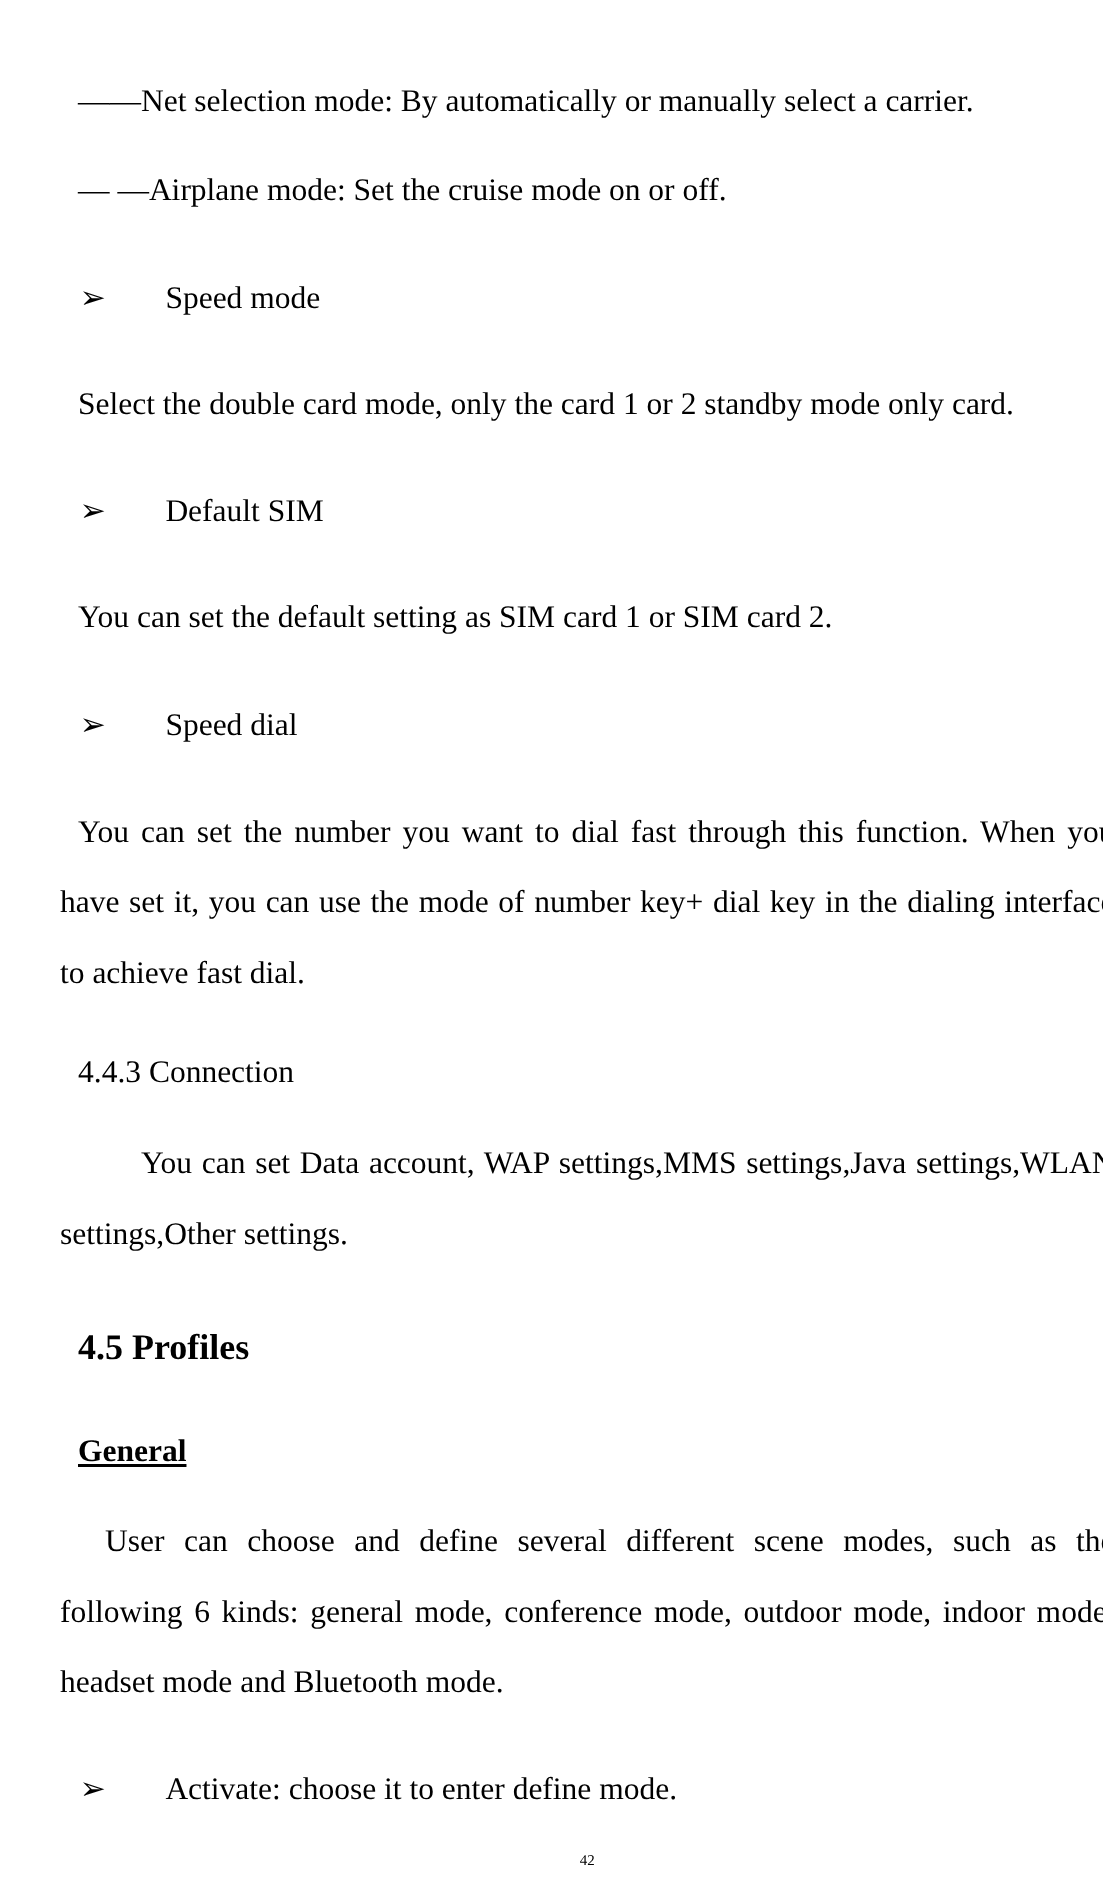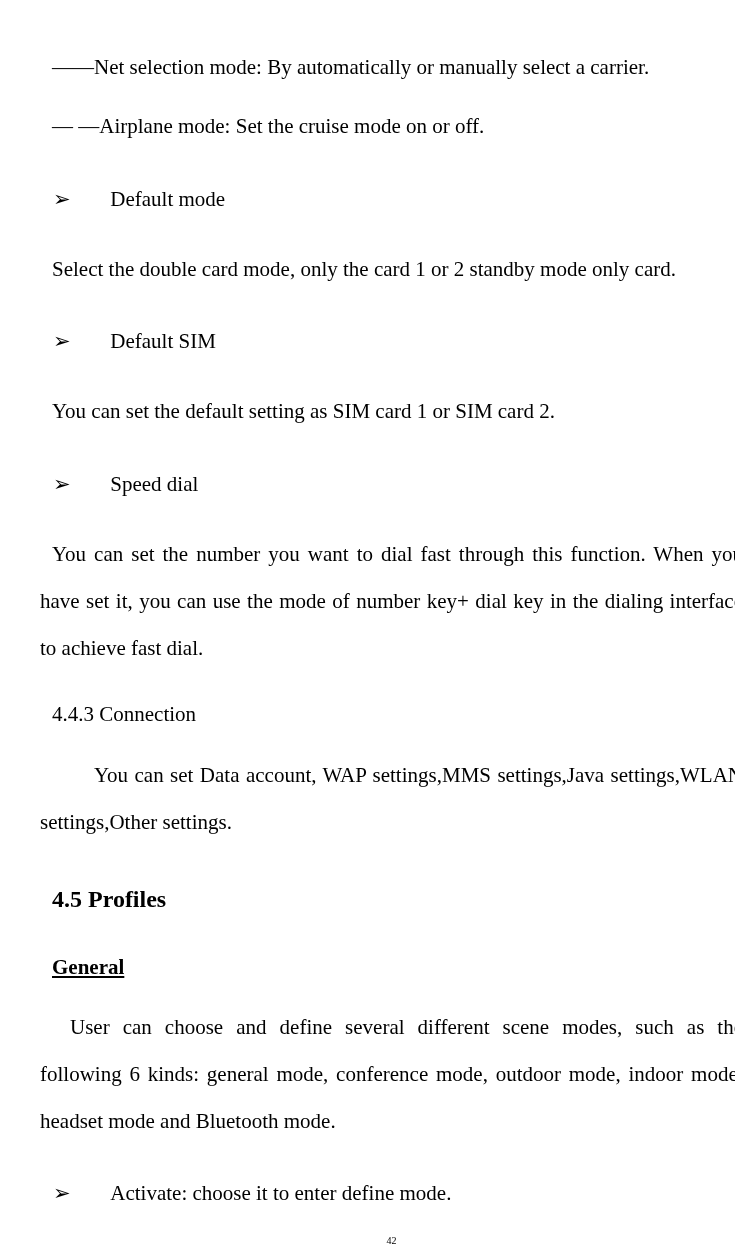--- a/index.html
+++ b/index.html
@@ -38,21 +38,21 @@
 <div class="para">
   <span>——Net selection mode: By automatically or manually select a carrier.</span>
 </div>
 
 <div class="para">
   <span>— —Airplane mode: Set the cruise mode on or off.</span>
 </div>
 
 <div class="para bullet-item">
   <span class="arrow">➢</span>
-  <span>Default mode</span>
+  <span>Speed mode</span>
 </div>
 
 <div class="para justify">
   <span>Select the double card mode, only the card 1 or 2 standby mode only card.</span>
 </div>
 
 <div class="para bullet-item">
   <span class="arrow">➢</span>
   <span>Default SIM</span>
 </div>

